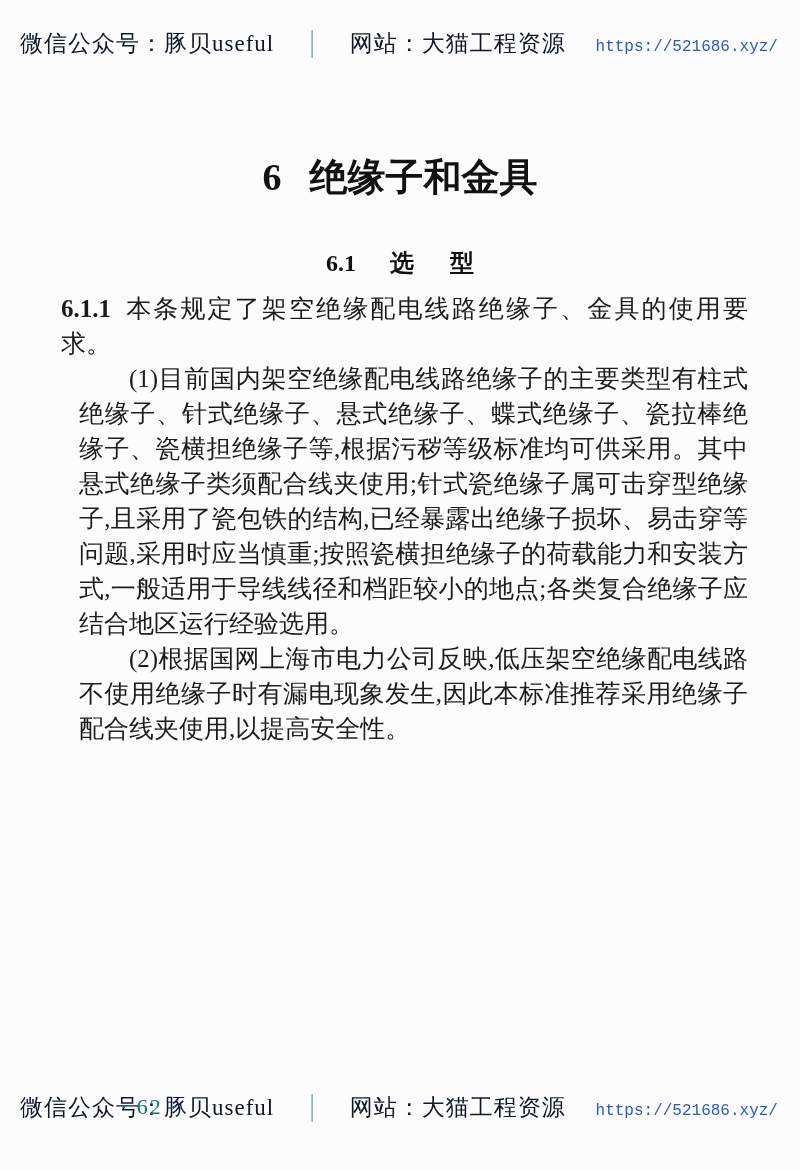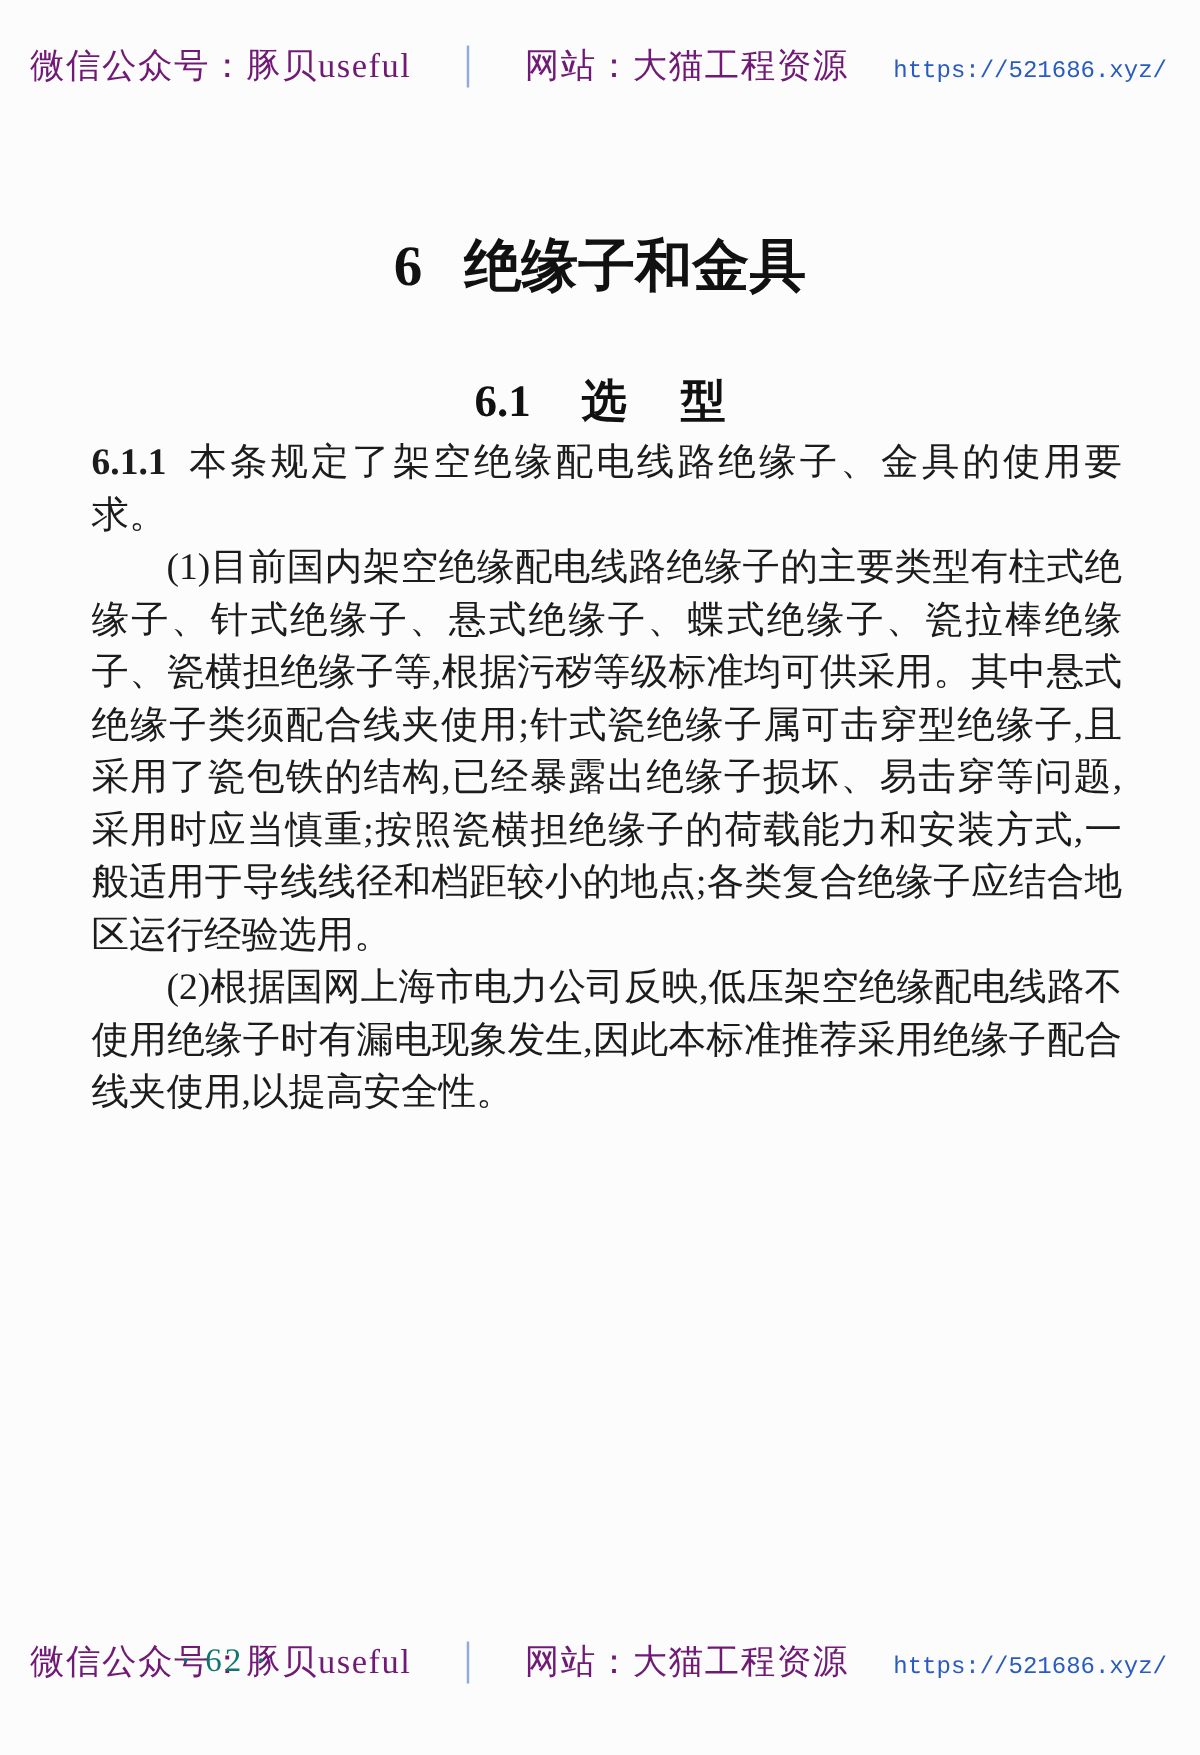--- a/index.html
+++ b/index.html
@@ -16,21 +16,21 @@
     color:#1e1e1e;
   }
   
   .watermark{
     position:absolute;left:20px;right:22px;
     display:flex;justify-content:space-between;align-items:baseline;
     font-size:23px;white-space:nowrap;
   }
   .watermark.top{top:28px;}
   .watermark.bottom{top:1092px;}
-  .wm-cn{color:#701a75;letter-spacing:1px;}
+  .wm-cn{color:#0f172a;letter-spacing:1px;}
   .wm-div{color:#8fabd9;font-weight:400;}
   .wm-url{
     color:#2a5cbf;
     font-family:"Liberation Mono","DejaVu Sans Mono",monospace;
     font-size:16px;letter-spacing:0px;
   }
   
   .page-number{
     position:absolute;left:100px;top:1094px;
     font-size:22px;color:#0f766e;z-index:2;
@@ -40,34 +40,34 @@
   }
   
   .chapter-title{
     position:absolute;top:152px;left:0;width:100%;
     text-align:center;font-size:38px;font-weight:700;
     color:#111;margin:0;
   }
   .chapter-title .chapter-number{margin-right:28px;}
   .section-title{
     position:absolute;top:247px;left:0;width:100%;
-    text-align:center;font-size:30px;font-weight:700;
+    text-align:center;font-size:24px;font-weight:700;
     color:#111;margin:0;
   }
   .section-title .section-number{margin-right:34px;}
   .section-title .sec-word-right{margin-left:36px;}
   
   .doc-body{
     position:absolute;left:61px;top:291px;width:687px;
     font-size:25px;line-height:35px;
     text-align:justify;text-justify:inter-ideograph;
     color:#1c1c1c;
   }
   .doc-body p{margin:0;padding:0;}
-  .doc-body p.sub{text-indent:2em;}
+  .doc-body p.sub{text-indent:2em;margin-left:18px;}
   .para-label-bold{font-weight:700;padding-right:13px;}
 </style>
 </head>
 <body>
 
 <div class="page">
 
   <div class="watermark top">
     <span class="wm-cn">微信公众号：豚贝useful</span>
     <span class="wm-div">│</span>

